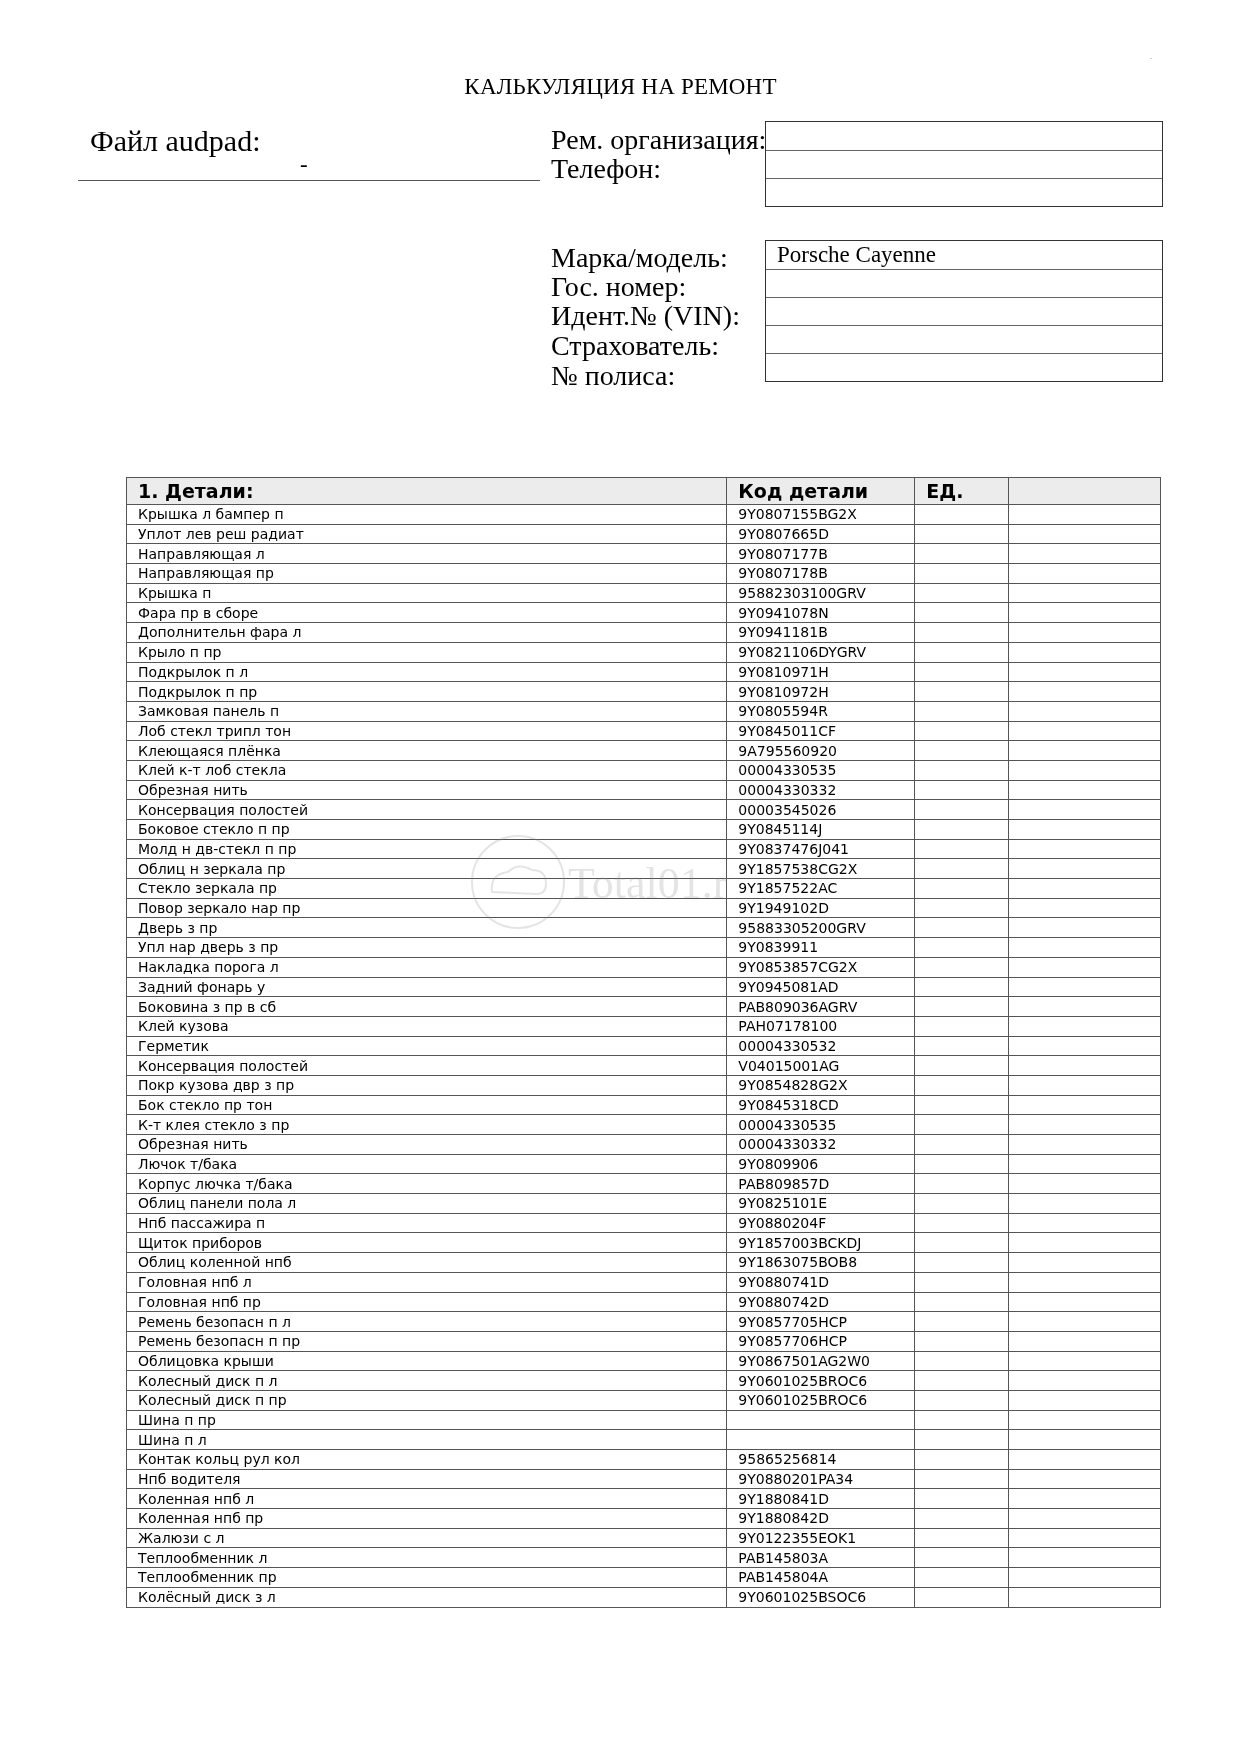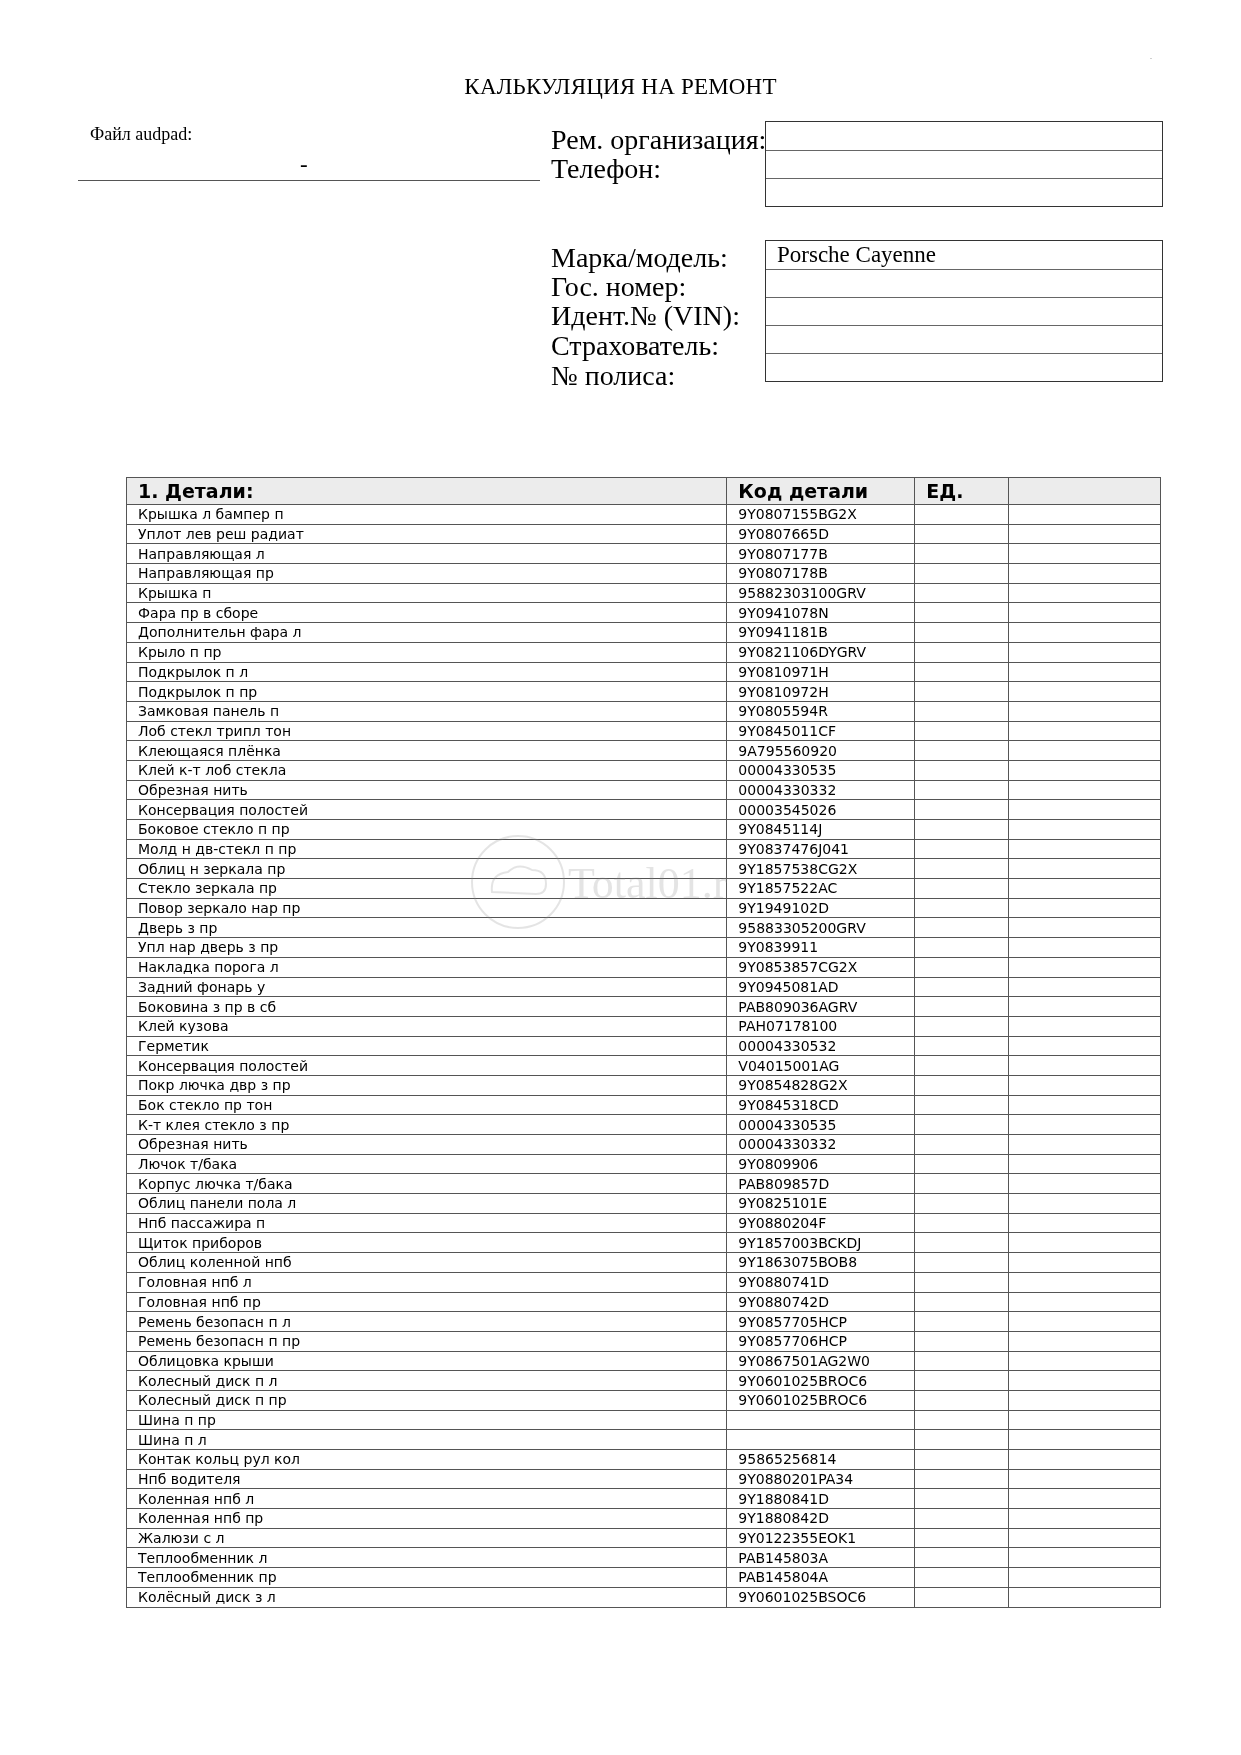--- a/index.html
+++ b/index.html
@@ -3,21 +3,21 @@
 <meta charset="utf-8">
 <style>
   html, body { margin: 0; padding: 0; background: #ffffff; }
   body { width: 1241px; height: 1755px; position: relative; overflow: hidden; color: #000; }
   .serif { font-family: "Liberation Serif", "DejaVu Serif", serif; }
   .sans { font-family: "DejaVu Sans", "Liberation Sans", sans-serif; }
 
   .doc-title { position: absolute; top: 64px; left: 0; width: 1241px; text-align: center; font-size: 23px; letter-spacing: 0.2px; margin-top: 10px; }
   .corner-dot { position: absolute; top: 52px; left: 1150px; font-size: 8px; color: #666; }
 
-  .file-label { position: absolute; top: 124px; left: 90px; font-size: 18px; }
+  .file-label { position: absolute; top: 124px; left: 90px; font-size: 30px; }
   .file-value { position: absolute; top: 152px; left: 300px; font-size: 23px; }
   .file-line { position: absolute; top: 180px; left: 78px; width: 462px; border-top: 1.5px solid #555; }
 
   .lbl { position: absolute; left: 551px; font-size: 28px; }
 
   .box-group { position: absolute; left: 765px; width: 396px; border: 1.5px solid #333; }
   .box-row { height: 28px; border-top: 1.5px solid #666; box-sizing: border-box; font-size: 23px; padding-left: 11px; line-height: 28px; }
   .box-row:first-child { border-top: none; }
 
   .parts-table { position: absolute; top: 477px; left: 126px; border-collapse: collapse; width: 1035px; }
@@ -239,21 +239,21 @@
         <td></td>
         <td></td>
       </tr>
       <tr>
         <td>Консервация полостей</td>
         <td>V04015001AG</td>
         <td></td>
         <td></td>
       </tr>
       <tr>
-        <td>Покр лючка двр з пр</td>
+        <td>Покр кузова двр з пр</td>
         <td>9Y0854828G2X</td>
         <td></td>
         <td></td>
       </tr>
       <tr>
         <td>Бок стекло пр тон</td>
         <td>9Y0845318CD</td>
         <td></td>
         <td></td>
       </tr>

